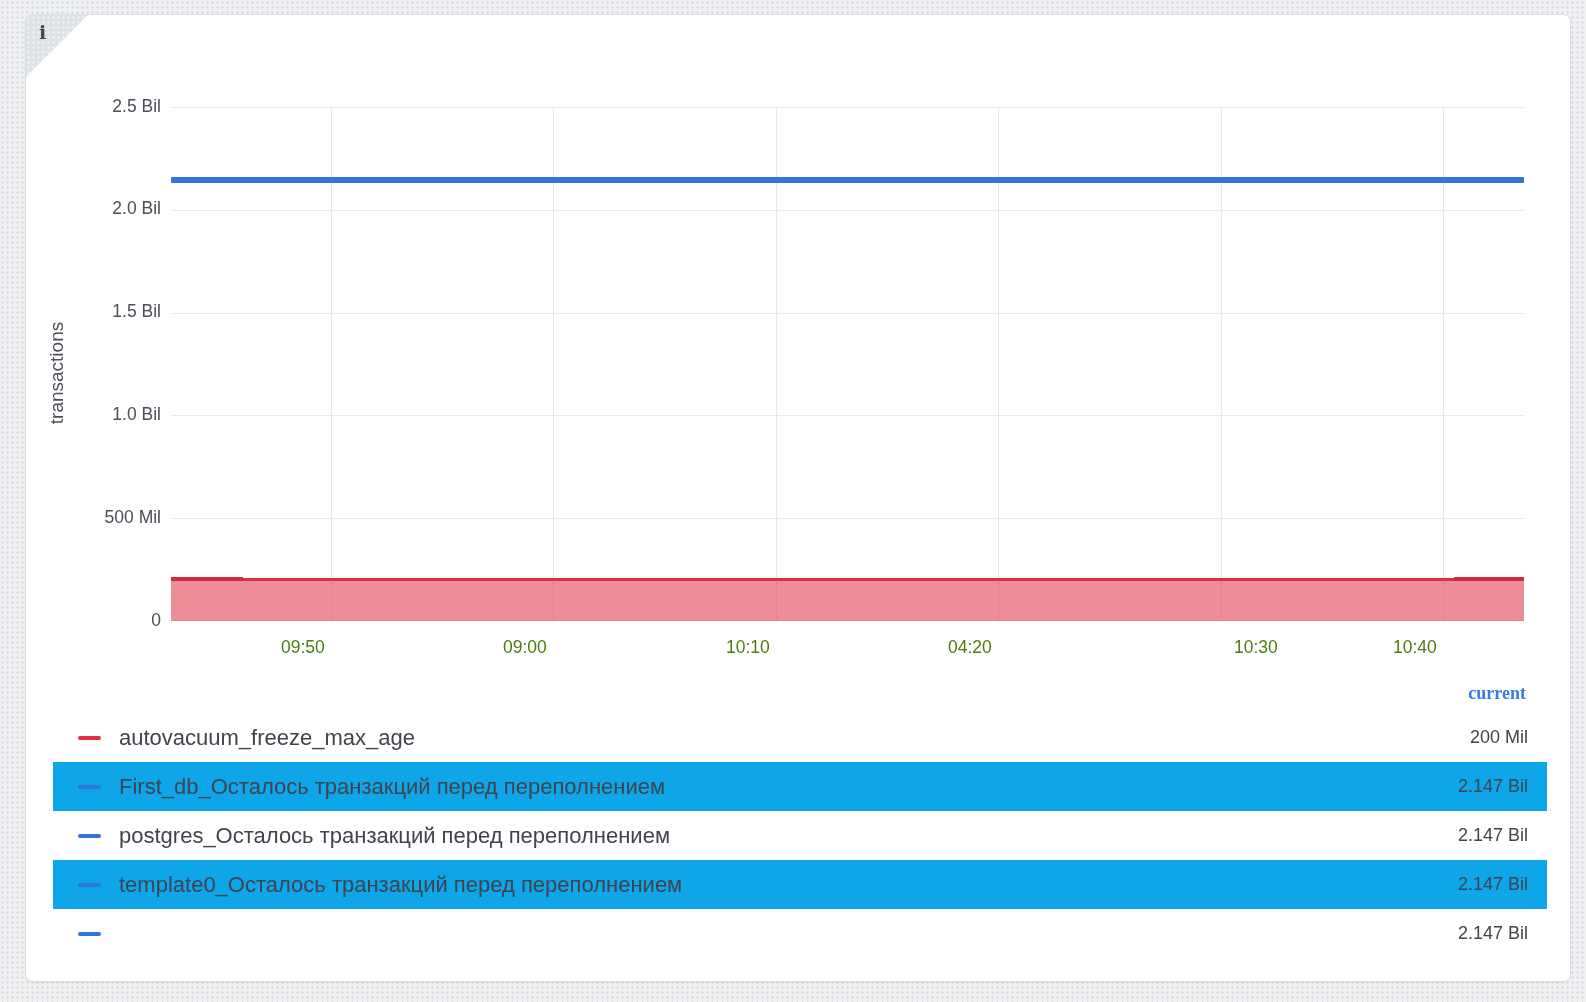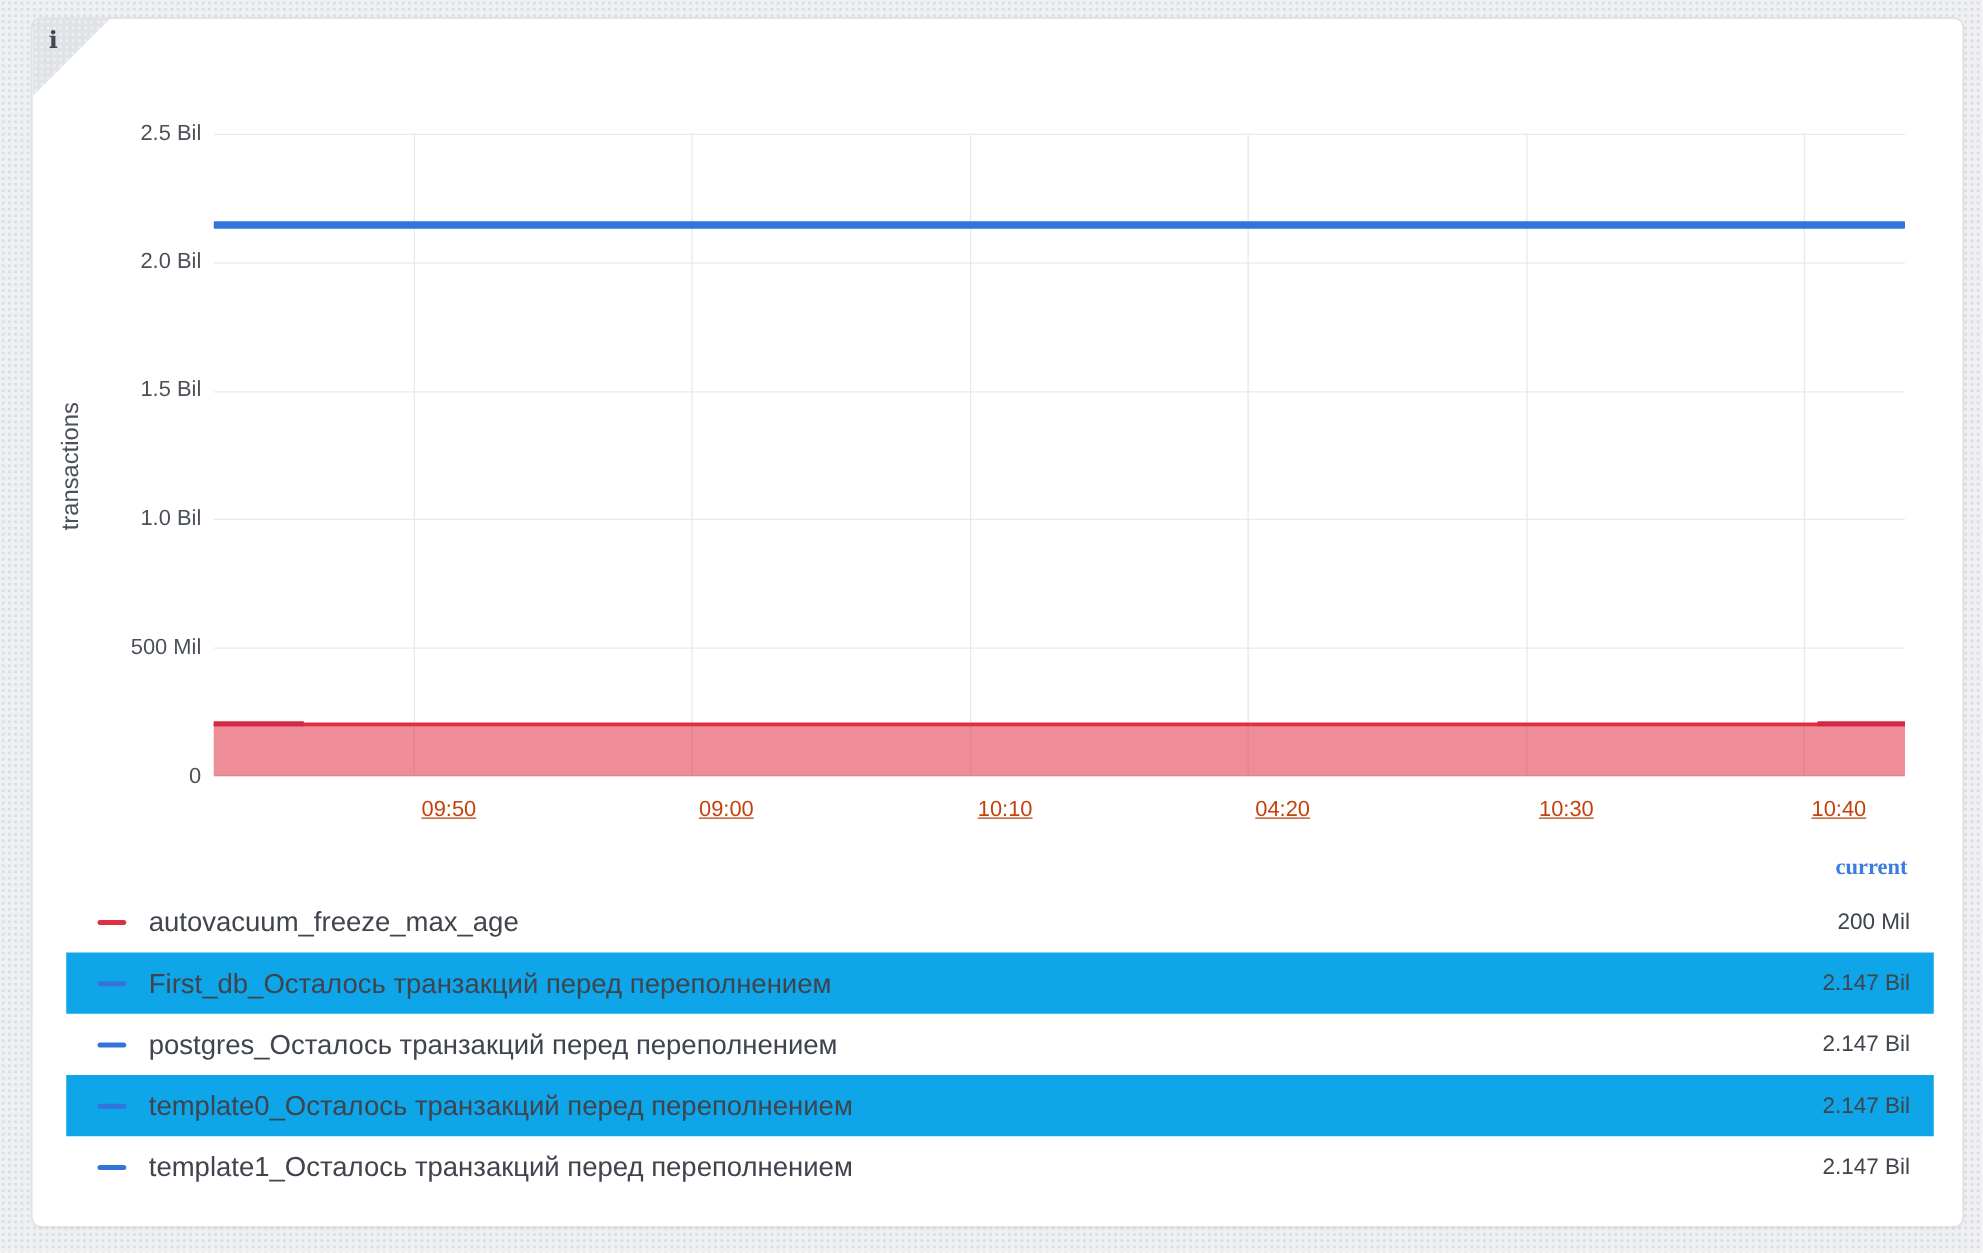--- a/index.html
+++ b/index.html
@@ -45,25 +45,25 @@
   }
   .ytick {
     position:absolute; left:0; width:135px; height:24px;
     text-align:right; line-height:24px;
     font-size:17.5px; color:#4a4f58;
   }
   .yt0 { top:593px; } .yt1 { top:490px; } .yt2 { top:387px; }
   .yt3 { top:284px; } .yt4 { top:181px; } .yt5 { top:79px; }
   .xtick {
     position:absolute; top:620px; width:100px; margin-left:-50px;
-    height:24px; text-align:right; line-height:24px;
-    font-size:17.5px; color:#c2410c;text-decoration:underline;
+    height:24px; text-align:left; line-height:24px;
+    font-size:17.5px; color:#4d7c0f;
   }
   .xt0 { left:305px; } .xt1 { left:527px; } .xt2 { left:750px; }
-  .xt3 { left:972px; } .xt4 { left:1199px; } .xt5 { left:1417px; }
+  .xt3 { left:972px; } .xt4 { left:1258px; } .xt5 { left:1417px; }
   
   .plot {
     position:absolute; left:145px; top:92px; width:1353px; height:514px;
   }
   .hgrid { position:absolute; left:0; width:100%; height:1px; background:#e9eaec; }
   .hg0 { top:0; } .hg1 { top:103px; } .hg2 { top:206px; }
   .hg3 { top:308px; } .hg4 { top:411px; } .hg5 { top:513px; background:#e6e7ea; }
   .vgrid { position:absolute; top:0; width:1px; height:514px; background:#e6e8ea; }
   .vg0 { left:160px; } .vg1 { left:382px; } .vg2 { left:605px; }
   .vg3 { left:827px; } .vg4 { left:1050px; } .vg5 { left:1272px; }
@@ -172,18 +172,17 @@
       <span class="legend-label">postgres_Осталось транзакций перед переполнением</span>
       <span class="legend-value">2.147 Bil</span>
     </div>
     <div class="legend-row striped">
       <span class="legend-dash c-blue"></span>
       <span class="legend-label">template0_Осталось транзакций перед переполнением</span>
       <span class="legend-value">2.147 Bil</span>
     </div>
     <div class="legend-row">
       <span class="legend-dash c-blue"></span>
-      <span class="legend-label">template1_Осталось транзакций перед переполнением</span>
       <span class="legend-value">2.147 Bil</span>
     </div>
   </div>
 
 </div>
 
 </body></html>

